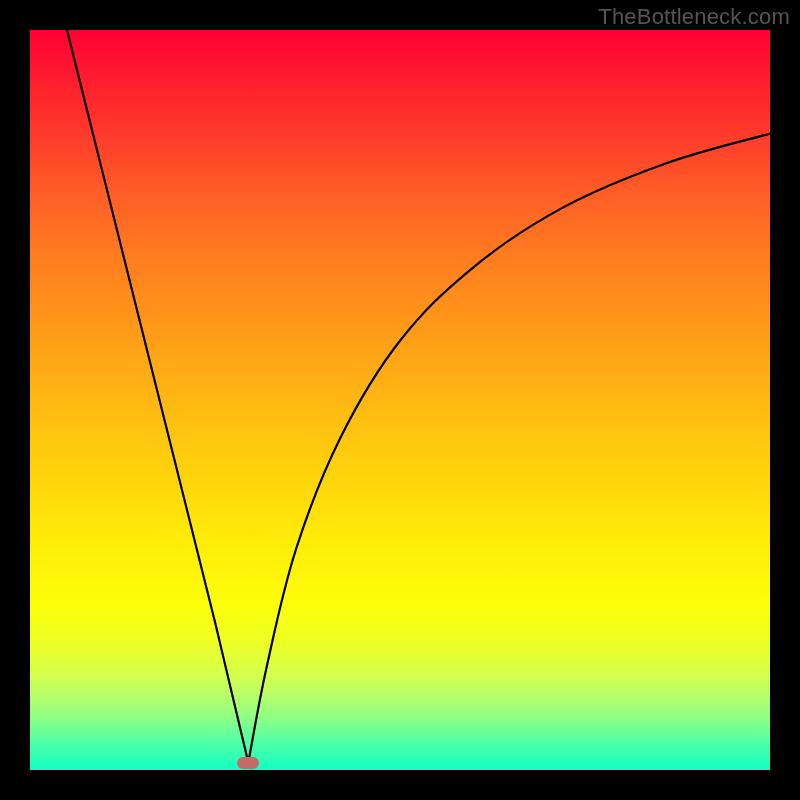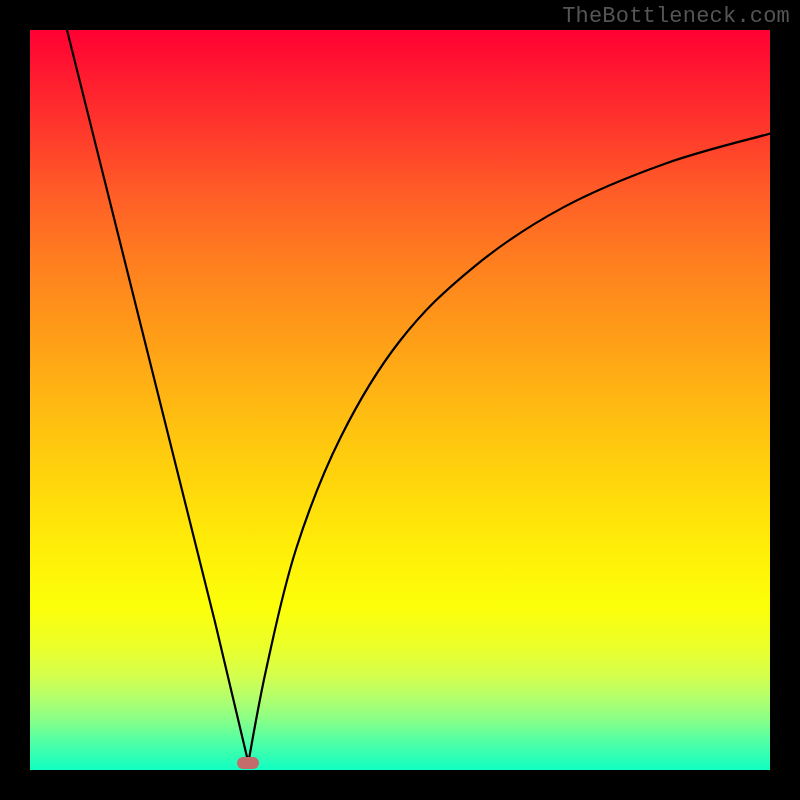--- a/index.html
+++ b/index.html
@@ -19,21 +19,20 @@
   }
   .watermark {
     position: absolute;
     top: 4px;
     right: 10px;
     color: #555;
     font-size: 22px;
     font-weight: 500;
     letter-spacing: 0.2px;
     z-index: 20;
-    font-family: Liberation Mono, monospace;
   }
   .plot-area {
     position: absolute;
     left: 30px;
     top: 30px;
     width: 740px;
     height: 740px;
     overflow: hidden;
   }
   .gradient {

